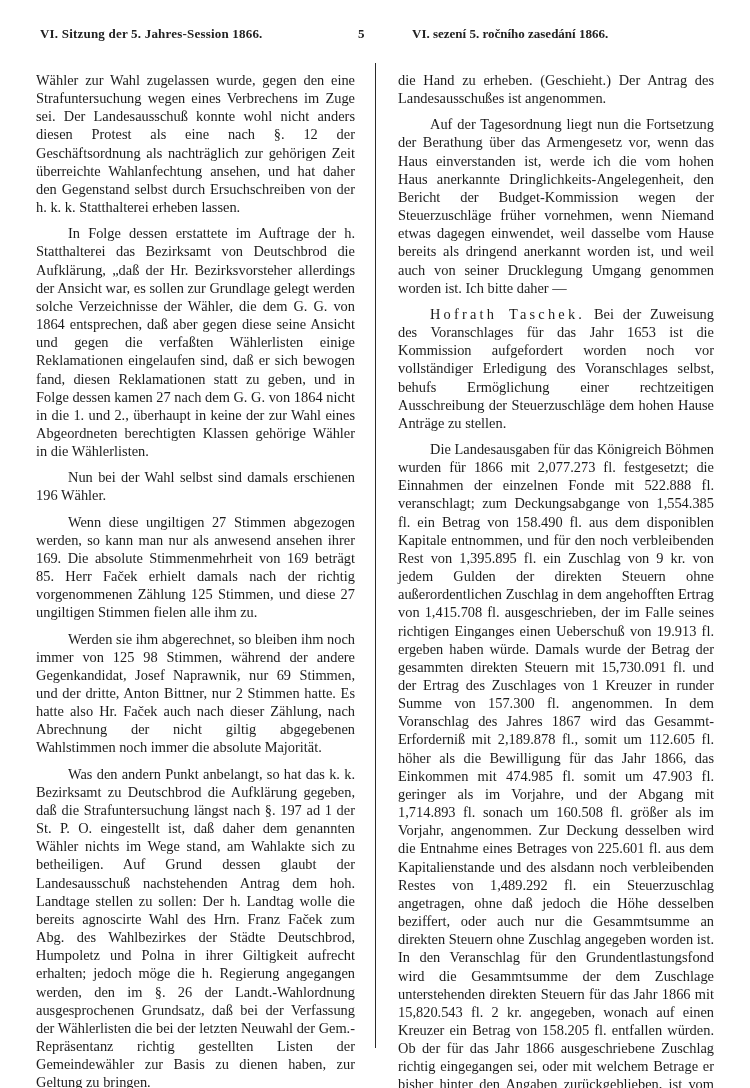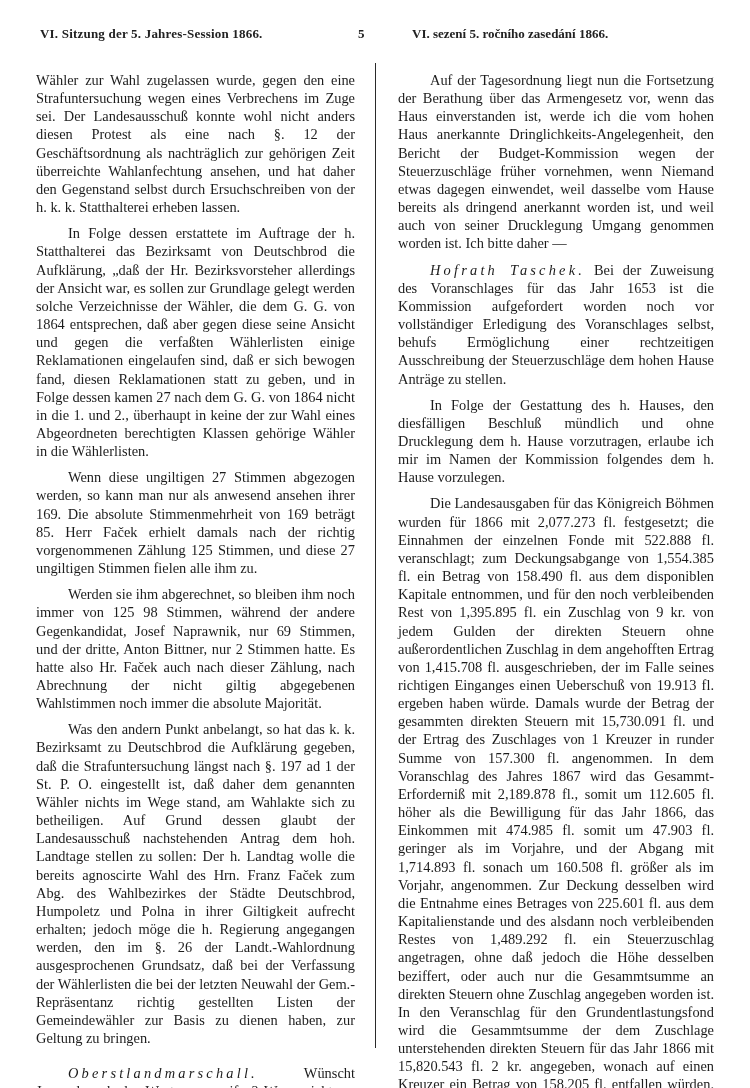--- a/index.html
+++ b/index.html
@@ -72,41 +72,41 @@
       text-indent: 0;
     }
     .para.indent {
       text-indent: 32px;
     }
     .para.gap-before {
       margin-top: 17px;
     }
     .speaker {
       letter-spacing: 3.2px;
-      font-style: italic;
     }
   </style>
 </head>
 <body>
 
 <div class="header">
   <span class="left-title">VI. Sitzung der 5. Jahres-Session 1866.</span>
   <span class="page-num">5</span>
   <span class="right-title">VI. sezení 5. ročního zasedání 1866.</span>
 </div>
 
 <div class="column col-left">
   <p class="para">Wähler zur Wahl zugelassen wurde, gegen den eine Strafuntersuchung wegen eines Verbrechens im Zuge sei. Der Landesausschuß konnte wohl nicht anders diesen Protest als eine nach §. 12 der Geschäftsordnung als nachträglich zur gehörigen Zeit überreichte Wahlanfechtung ansehen, und hat daher den Gegenstand selbst durch Ersuchschreiben von der h. k. k. Statthalterei erheben lassen.</p>
   <p class="para indent">In Folge dessen erstattete im Auftrage der h. Statthalterei das Bezirksamt von Deutschbrod die Aufklärung, „daß der Hr. Bezirksvorsteher allerdings der Ansicht war, es sollen zur Grundlage gelegt werden solche Verzeichnisse der Wähler, die dem G. G. von 1864 entsprechen, daß aber gegen diese seine Ansicht und gegen die verfaßten Wählerlisten einige Reklamationen eingelaufen sind, daß er sich bewogen fand, diesen Reklamationen statt zu geben, und in Folge dessen kamen 27 nach dem G. G. von 1864 nicht in die 1. und 2., überhaupt in keine der zur Wahl eines Abgeordneten berechtigten Klassen gehörige Wähler in die Wählerlisten.</p>
+  <p class="para indent">Nun bei der Wahl selbst sind damals erschienen 196 Wähler.</p>
   <p class="para indent">Wenn diese ungiltigen 27 Stimmen abgezogen werden, so kann man nur als anwesend ansehen ihrer 169. Die absolute Stimmenmehrheit von 169 beträgt 85. Herr Faček erhielt damals nach der richtig vorgenommenen Zählung 125 Stimmen, und diese 27 ungiltigen Stimmen fielen alle ihm zu.</p>
   <p class="para indent">Werden sie ihm abgerechnet, so bleiben ihm noch immer von 125 98 Stimmen, während der andere Gegenkandidat, Josef Naprawnik, nur 69 Stimmen, und der dritte, Anton Bittner, nur 2 Stimmen hatte. Es hatte also Hr. Faček auch nach dieser Zählung, nach Abrechnung der nicht giltig abgegebenen Wahlstimmen noch immer die absolute Majorität.</p>
   <p class="para indent">Was den andern Punkt anbelangt, so hat das k. k. Bezirksamt zu Deutschbrod die Aufklärung gegeben, daß die Strafuntersuchung längst nach §. 197 ad 1 der St. P. O. eingestellt ist, daß daher dem genannten Wähler nichts im Wege stand, am Wahlakte sich zu betheiligen. Auf Grund dessen glaubt der Landesausschuß nachstehenden Antrag dem hoh. Landtage stellen zu sollen: Der h. Landtag wolle die bereits agnoscirte Wahl des Hrn. Franz Faček zum Abg. des Wahlbezirkes der Städte Deutschbrod, Humpoletz und Polna in ihrer Giltigkeit aufrecht erhalten; jedoch möge die h. Regierung angegangen werden, den im §. 26 der Landt.-Wahlordnung ausgesprochenen Grundsatz, daß bei der Verfassung der Wählerlisten die bei der letzten Neuwahl der Gem.-Repräsentanz richtig gestellten Listen der Gemeindewähler zur Basis zu dienen haben, zur Geltung zu bringen.</p>
   <p class="para indent gap-before"><span class="speaker">Oberstlandmarschall.</span><span> Wünscht Jemand noch das Wort zu ergreifen? Wenn nicht, so werde ich den Antrag zur Abstimmung bringen. Ich bitte die Herren, die mit dem Antrage einverstanden sind,</span></p>
 </div>
 
 <div class="col-rule"></div>
 
 <div class="column col-right">
+  <p class="para">die Hand zu erheben. (Geschieht.) Der Antrag des Landesausschußes ist angenommen.</p>
   <p class="para indent">Auf der Tagesordnung liegt nun die Fortsetzung der Berathung über das Armengesetz vor, wenn das Haus einverstanden ist, werde ich die vom hohen Haus anerkannte Dringlichkeits-Angelegenheit, den Bericht der Budget-Kommission wegen der Steuerzuschläge früher vornehmen, wenn Niemand etwas dagegen einwendet, weil dasselbe vom Hause bereits als dringend anerkannt worden ist, und weil auch von seiner Drucklegung Umgang genommen worden ist. Ich bitte daher —</p>
   <p class="para indent"><span class="speaker">Hofrath Taschek.</span><span> Bei der Zuweisung des Voranschlages für das Jahr 1653 ist die Kommission aufgefordert worden noch vor vollständiger Erledigung des Voranschlages selbst, behufs Ermöglichung einer rechtzeitigen Ausschreibung der Steuerzuschläge dem hohen Hause Anträge zu stellen.</span></p>
-  <p class="para indent">In Folge der Gestattung des h. Hauses, den diesfälligen Beschluß mündlich und ohne Drucklegung dem h. Hause vorzutragen, erlaube ich mir im Namen der Kommission folgendes dem h. Hause vorzulegen.</p>
   <p class="para indent">Die Landesausgaben für das Königreich Böhmen wurden für 1866 mit 2,077.273 fl. festgesetzt; die Einnahmen der einzelnen Fonde mit 522.888 fl. veranschlagt; zum Deckungsabgange von 1,554.385 fl. ein Betrag von 158.490 fl. aus dem disponiblen Kapitale entnommen, und für den noch verbleibenden Rest von 1,395.895 fl. ein Zuschlag von 9 kr. von jedem Gulden der direkten Steuern ohne außerordentlichen Zuschlag in dem angehofften Ertrag von 1,415.708 fl. ausgeschrieben, der im Falle seines richtigen Einganges einen Ueberschuß von 19.913 fl. ergeben haben würde. Damals wurde der Betrag der gesammten direkten Steuern mit 15,730.091 fl. und der Ertrag des Zuschlages von 1 Kreuzer in runder Summe von 157.300 fl. angenommen. In dem Voranschlag des Jahres 1867 wird das Gesammt-Erforderniß mit 2,189.878 fl., somit um 112.605 fl. höher als die Bewilligung für das Jahr 1866, das Einkommen mit 474.985 fl. somit um 47.903 fl. geringer als im Vorjahre, und der Abgang mit 1,714.893 fl. sonach um 160.508 fl. größer als im Vorjahr, angenommen. Zur Deckung desselben wird die Entnahme eines Betrages von 225.601 fl. aus dem Kapitalienstande und des alsdann noch verbleibenden Restes von 1,489.292 fl. ein Steuerzuschlag angetragen, ohne daß jedoch die Höhe desselben beziffert, oder auch nur die Gesammtsumme an direkten Steuern ohne Zuschlag angegeben worden ist. In den Veranschlag für den Grundentlastungsfond wird die Gesammtsumme der dem Zuschlage unterstehenden direkten Steuern für das Jahr 1866 mit 15,820.543 fl. 2 kr. angegeben, wonach auf einen Kreuzer ein Betrag von 158.205 fl. entfallen würden. Ob der für das Jahr 1866 ausgeschriebene Zuschlag richtig eingegangen sei, oder mit welchem Betrage er bisher hinter den Angaben zurückgeblieben, ist vom Landesausschuße mit Stillschweigen übergangen worden.</p>
 </div>
 
 </body></html>

